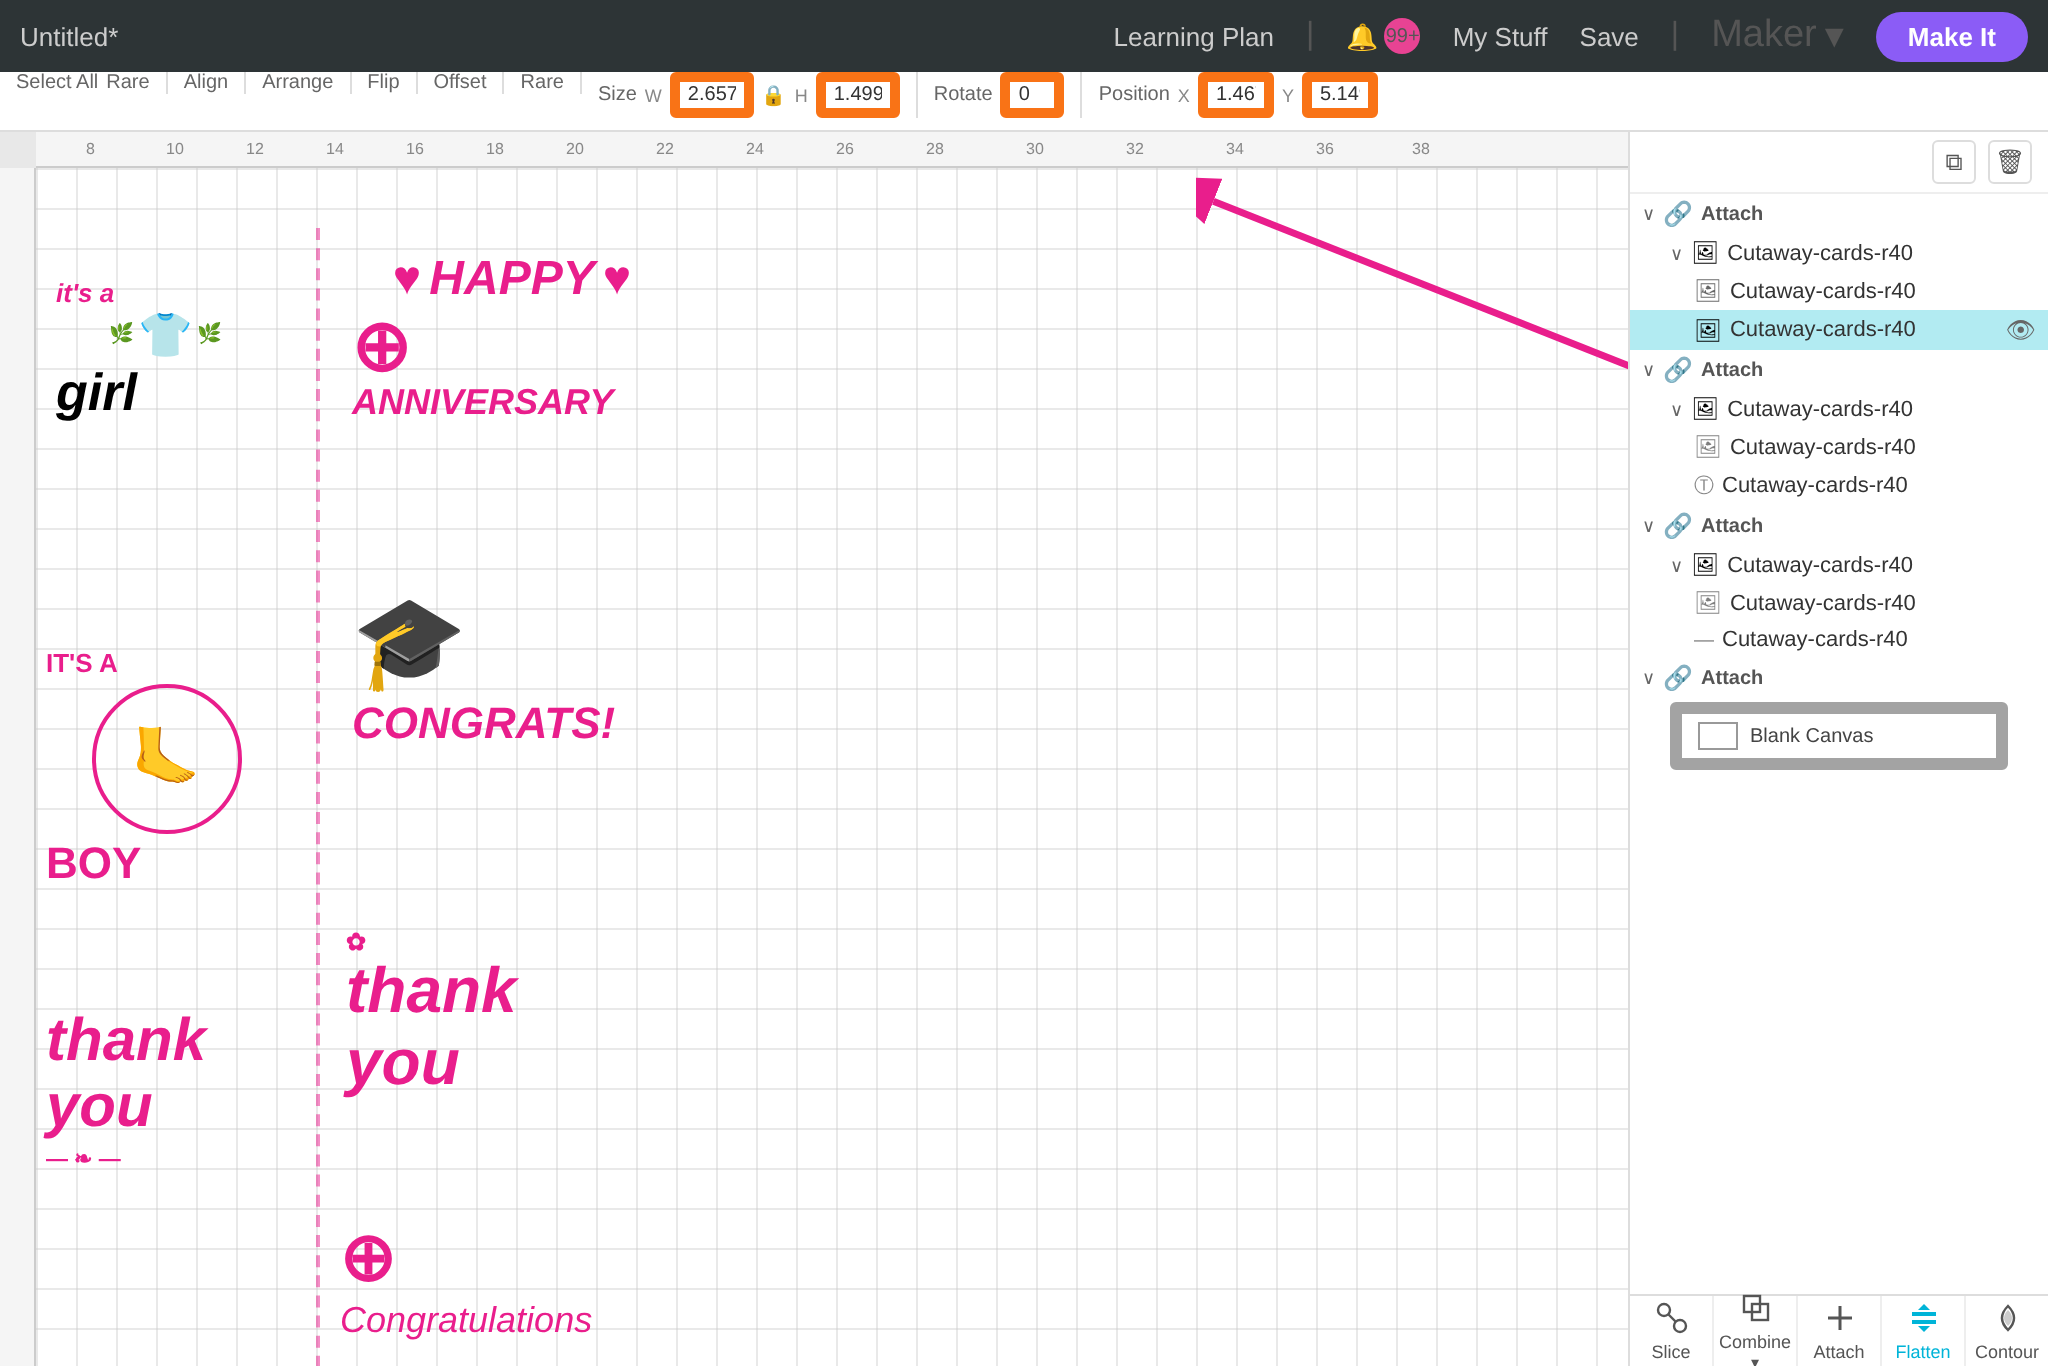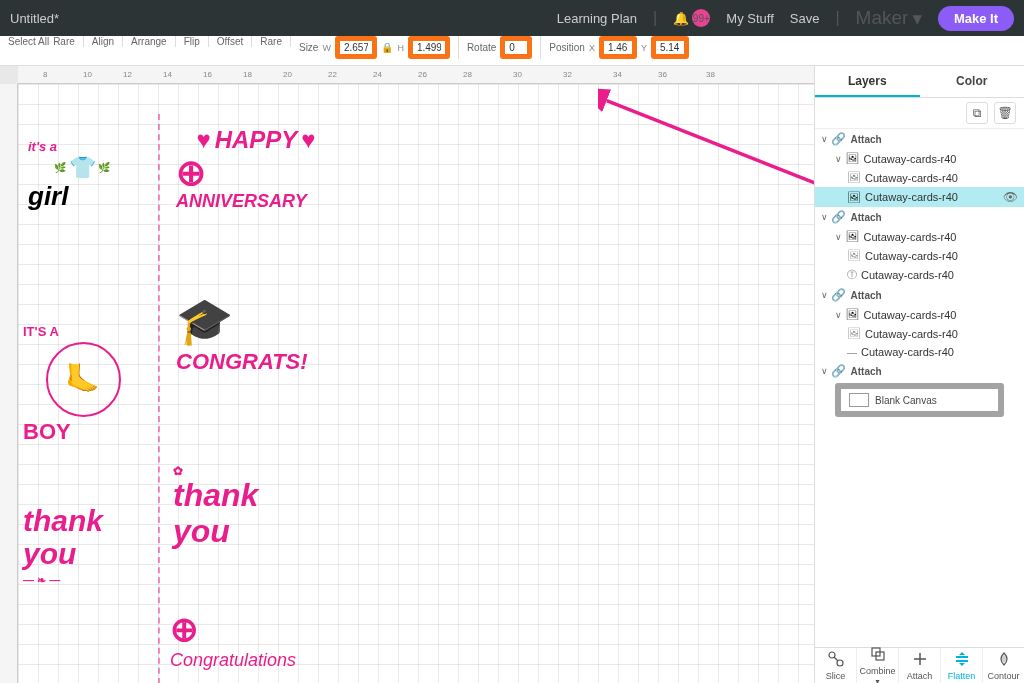--- a/index.html
+++ b/index.html
@@ -370,24 +370,20 @@
           </marker>
         </defs>
         <line x1="250" y1="105" x2="10" y2="10" stroke="#e91e8c" stroke-width="4" marker-end="url(#arrowhead)"></line>
       </svg>
 
     </div>
   </div>
 
   <div id="right-panel">
 
-    <div id="panel-tabs">
-      <div class="panel-tab active">Layers</div>
-      <div class="panel-tab">Color</div>
-    </div>
 
     <div id="panel-toolbar">
       <div class="panel-icon-btn">⧉</div>
       <div class="panel-icon-btn">🗑</div>
     </div>
 
     <div id="layers-list">
 
       <div class="layer-section">
         <div class="layer-group">

